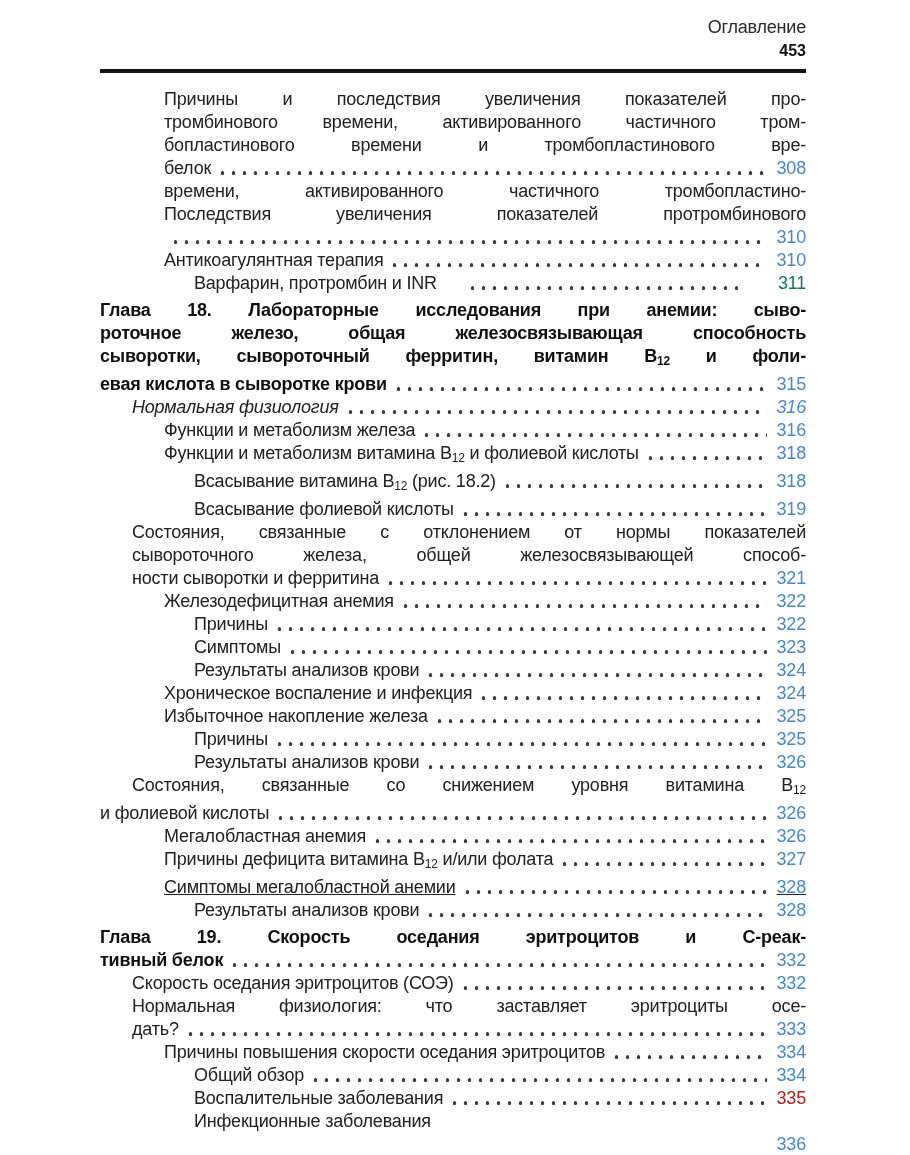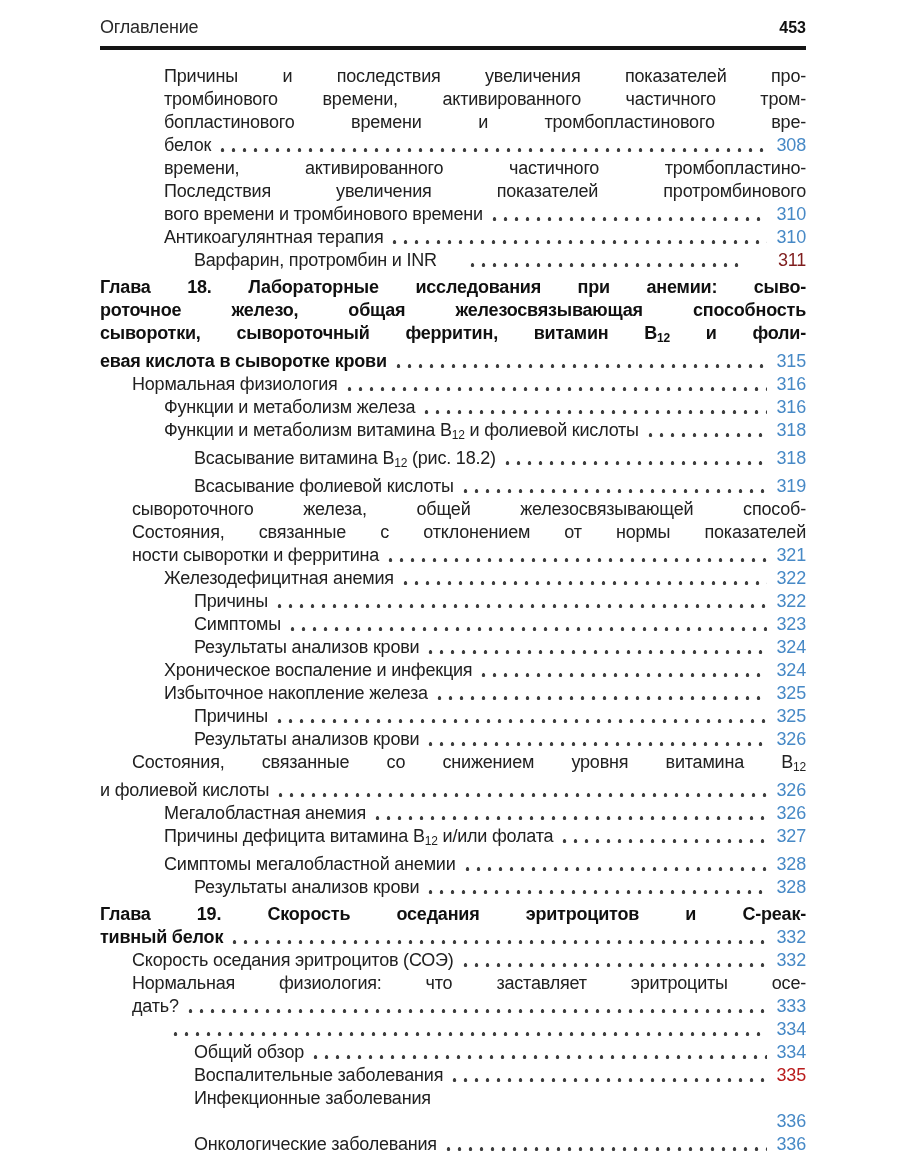--- a/index.html
+++ b/index.html
@@ -12,20 +12,21 @@
     box-sizing: border-box;
     padding: 16px 104px 0 100px;
   }
   
   .hdr {
     display: flex;
     justify-content: space-between;
     align-items: flex-end;
     font-size: 18px;
     line-height: 23px;
+    flex-direction: column;
   }
   .hdr-title { letter-spacing: -0.2px; color: #2a2a2a; }
   .hdr-page  { font-weight: 700; font-size: 16px; color: #111; }
   .rule {
     height: 4px;
     background: #151515;
     margin-top: 7px;
   }
   
   .toc { margin-top: 15px; }
@@ -82,51 +83,50 @@
       <div class="line last" style="padding-left: 64px;">
         <span class="txt">белок</span>
         <span class="leader"></span>
         <span class="pg" style="color: rgb(71, 137, 198);">308</span>
       </div>
     </div>
     <div class="entry">
       <div class="line cont" style="padding-left: 64px;">времени, активированного частичного тромбопластино-</div>
       <div class="line cont" style="padding-left: 64px;">Последствия увеличения показателей протромбинового</div>
       <div class="line last" style="padding-left: 64px;">
-        <span class="txt">вого времени и тромбинового времени</span>
         <span class="leader"></span>
         <span class="pg" style="color: rgb(71, 137, 198);">310</span>
       </div>
     </div>
     <div class="entry">
       <div class="line last" style="padding-left: 64px;">
         <span class="txt">Антикоагулянтная терапия</span>
         <span class="leader"></span>
         <span class="pg" style="color: rgb(71, 137, 198);">310</span>
       </div>
     </div>
     <div class="entry">
       <div class="line last" style="padding-left: 94px; gap: 24px;">
         <span class="txt">Варфарин, протромбин и INR</span>
         <span class="leader"></span>
-        <span class="pg" style="color: #7f1d1d;">311</span>
+        <span class="pg" style="color: #0f766e;">311</span>
       </div>
     </div>
     <div class="entry chapter">
       <div class="line cont bold" style="padding-left: 0px;">Глава 18. Лабораторные исследования при анемии: сыво-</div>
       <div class="line cont bold" style="padding-left: 0px;">роточное железо, общая железосвязывающая способность</div>
       <div class="line cont bold" style="padding-left: 0px;">сыворотки, сывороточный ферритин, витамин B<sub>12</sub> и фоли-</div>
       <div class="line last" style="padding-left: 0px;">
         <span class="txt bold">евая кислота в сыворотке крови</span>
         <span class="leader"></span>
         <span class="pg" style="color: rgb(71, 137, 198);">315</span>
       </div>
     </div>
     <div class="entry">
-      <div class="line last" style="padding-left: 32px;">
+      <div class="line last" style="padding-left: 32px; font-style: italic;">
         <span class="txt">Нормальная физиология</span>
         <span class="leader"></span>
         <span class="pg" style="color: rgb(71, 137, 198);">316</span>
       </div>
     </div>
     <div class="entry">
       <div class="line last" style="padding-left: 64px;">
         <span class="txt">Функции и метаболизм железа</span>
         <span class="leader"></span>
         <span class="pg" style="color: rgb(71, 137, 198);">316</span>
@@ -147,22 +147,22 @@
       </div>
     </div>
     <div class="entry">
       <div class="line last" style="padding-left: 94px;">
         <span class="txt">Всасывание фолиевой кислоты</span>
         <span class="leader"></span>
         <span class="pg" style="color: rgb(71, 137, 198);">319</span>
       </div>
     </div>
     <div class="entry">
+      <div class="line cont" style="padding-left: 32px;">Состояния, связанные с отклонением от нормы показателей</div>
       <div class="line cont" style="padding-left: 32px;">сывороточного железа, общей железосвязывающей способ-</div>
-      <div class="line cont" style="padding-left: 32px;">Состояния, связанные с отклонением от нормы показателей</div>
       <div class="line last" style="padding-left: 32px;">
         <span class="txt">ности сыворотки и ферритина</span>
         <span class="leader"></span>
         <span class="pg" style="color: rgb(71, 137, 198);">321</span>
       </div>
     </div>
     <div class="entry">
       <div class="line last" style="padding-left: 64px;">
         <span class="txt">Железодефицитная анемия</span>
         <span class="leader"></span>
@@ -234,21 +234,21 @@
       </div>
     </div>
     <div class="entry">
       <div class="line last" style="padding-left: 64px;">
         <span class="txt">Причины дефицита витамина B<sub>12</sub> и/или фолата</span>
         <span class="leader"></span>
         <span class="pg" style="color: rgb(71, 137, 198);">327</span>
       </div>
     </div>
     <div class="entry">
-      <div class="line last" style="padding-left: 64px;">
+      <div class="line last" style="padding-left: 64px; text-decoration: underline;">
         <span class="txt">Симптомы мегалобластной анемии</span>
         <span class="leader"></span>
         <span class="pg" style="color: rgb(71, 137, 198);">328</span>
       </div>
     </div>
     <div class="entry">
       <div class="line last" style="padding-left: 94px;">
         <span class="txt">Результаты анализов крови</span>
         <span class="leader"></span>
         <span class="pg" style="color: rgb(71, 137, 198);">328</span>
@@ -272,20 +272,21 @@
     <div class="entry">
       <div class="line cont" style="padding-left: 32px;">Нормальная физиология: что заставляет эритроциты осе-</div>
       <div class="line last" style="padding-left: 32px;">
         <span class="txt">дать?</span>
         <span class="leader"></span>
         <span class="pg" style="color: rgb(71, 137, 198);">333</span>
       </div>
     </div>
     <div class="entry">
       <div class="line last" style="padding-left: 64px;">
+        <span class="txt">Причины повышения скорости оседания эритроцитов</span>
         <span class="leader"></span>
         <span class="pg" style="color: rgb(71, 137, 198);">334</span>
       </div>
     </div>
     <div class="entry">
       <div class="line last" style="padding-left: 94px;">
         <span class="txt">Общий обзор</span>
         <span class="leader"></span>
         <span class="pg" style="color: rgb(71, 137, 198);">334</span>
       </div>

